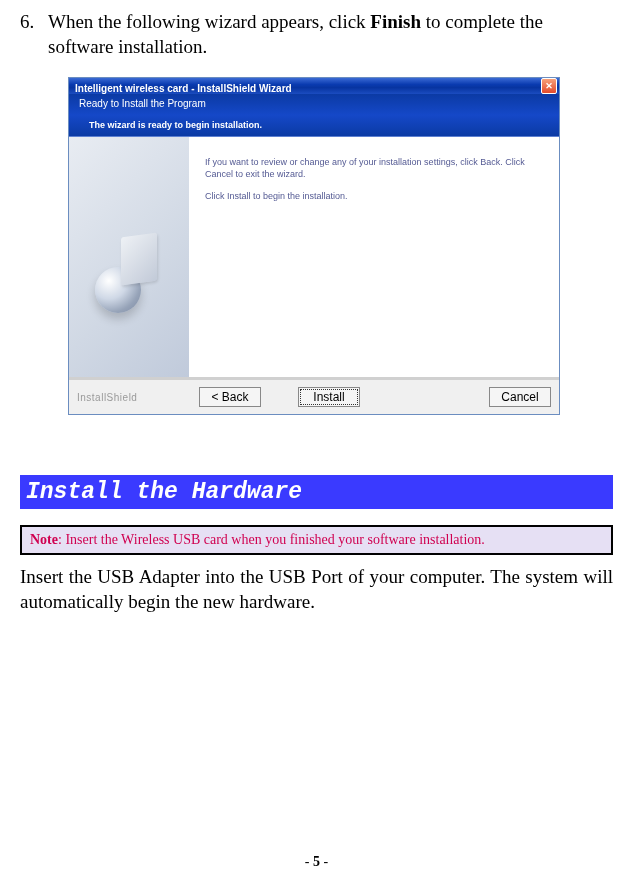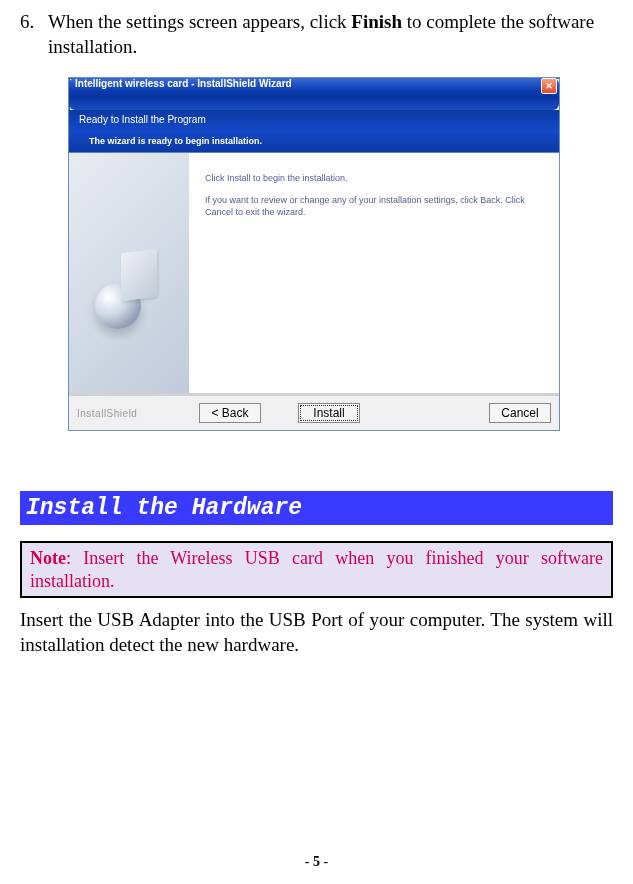--- a/index.html
+++ b/index.html
@@ -33,30 +33,29 @@
   }
   .installer-wrap {
     margin: 18px 0 0 48px;
   }
   .outer-frame {
     border: 1px solid #6b8dc0;
     width: 490px;
     box-shadow: 1px 1px 0 #3b5ca0 inset;
   }
   .titlebar {
-    height: 32px;
+    height: 16px;
     background: linear-gradient(to bottom, #3a6ad4, #0a3bb0 40%, #0734a0 60%, #1b4cc0);
     display: flex;
-    align-items: flex-start;
+    align-items: flex-end;
     padding: 0 2px 0 6px;
     color: white;
     font-family: Tahoma, sans-serif;
     font-size: 10px;
     font-weight: bold;
-    border-radius: 6px;
   }
   .titlebar .title { flex: 1; }
   .close-btn {
     width: 14px;
     height: 14px;
     background: linear-gradient(to bottom, #f7a07a, #e34b2c);
     border: 1px solid #fff;
     border-radius: 2px;
     color: white;
     font-size: 9px;
@@ -167,21 +166,21 @@
     font-weight: bold;
     font-size: 23px;
     padding: 4px 6px;
     margin: 60px 0 16px 0;
     font-style: italic;
   }
   .note-box {
     border: 2.5px solid #000;
     background: #e6e0f4;
     padding: 4px 8px;
-    font-size: 18px;
+    font-size: 14px;
     line-height: 1.25;
     text-align: justify;
     margin-bottom: 10px;
     font-family: Liberation Serif, serif;
   }
   .note-box .note-label {
     color: #d00050;
     font-weight: bold;
   }
   .note-box .note-text {
@@ -203,55 +202,55 @@
   }
   .page-num b { font-weight: bold; }
 </style>
 </head>
 <body>
 
 <div class="page">
   <div class="step">
     <div class="step-num">6.</div>
     <div class="step-text">
-      <span>When the settings screen appears, click </span><b>Finish</b><span> to complete the software installation.</span>
+      <span>When the following wizard appears, click </span><b>Finish</b><span> to complete the software installation.</span>
     </div>
   </div>
 
   <div class="installer-wrap">
     <div class="outer-frame">
       <div class="titlebar">
         <div class="title">Intelligent wireless card - InstallShield Wizard</div>
         <div class="close-btn">✕</div>
       </div>
       <div class="blue-header">
         <div class="ready">Ready to Install the Program</div>
         <div class="sub">The wizard is ready to begin installation.</div>
       </div>
       <div class="content-area">
         <div class="sidebar-img"></div>
         <div class="content-text">
+          <p>If you want to review or change any of your installation settings, click Back. Click Cancel to exit the wizard.</p>
           <p>Click Install to begin the installation.</p>
-          <p>If you want to review or change any of your installation settings, click Back. Click Cancel to exit the wizard.</p>
         </div>
       </div>
       <div class="btn-row">
         <div class="brand">InstallShield</div>
         <div class="wiz-btn">&lt; Back</div>
         <div class="wiz-btn default">Install</div>
         <div class="spacer-gap"></div>
         <div class="wiz-btn">Cancel</div>
       </div>
     </div>
   </div>
 
   <div class="section-heading">Install the Hardware</div>
 
   <div class="note-box">
     <span class="note-label">Note</span><span class="note-text">: Insert the Wireless USB card when you finished your software installation.</span>
   </div>
 
-  <div class="body-para">Insert the USB Adapter into the USB Port of your computer. The system will installation detect the new hardware.</div>
+  <div class="body-para">Insert the USB Adapter into the USB Port of your computer. The system will automatically begin the new hardware.</div>
 </div>
 
 <div class="page-num">
   <span>- </span><b>5</b><span> -</span>
 </div>
 
 </body></html>

